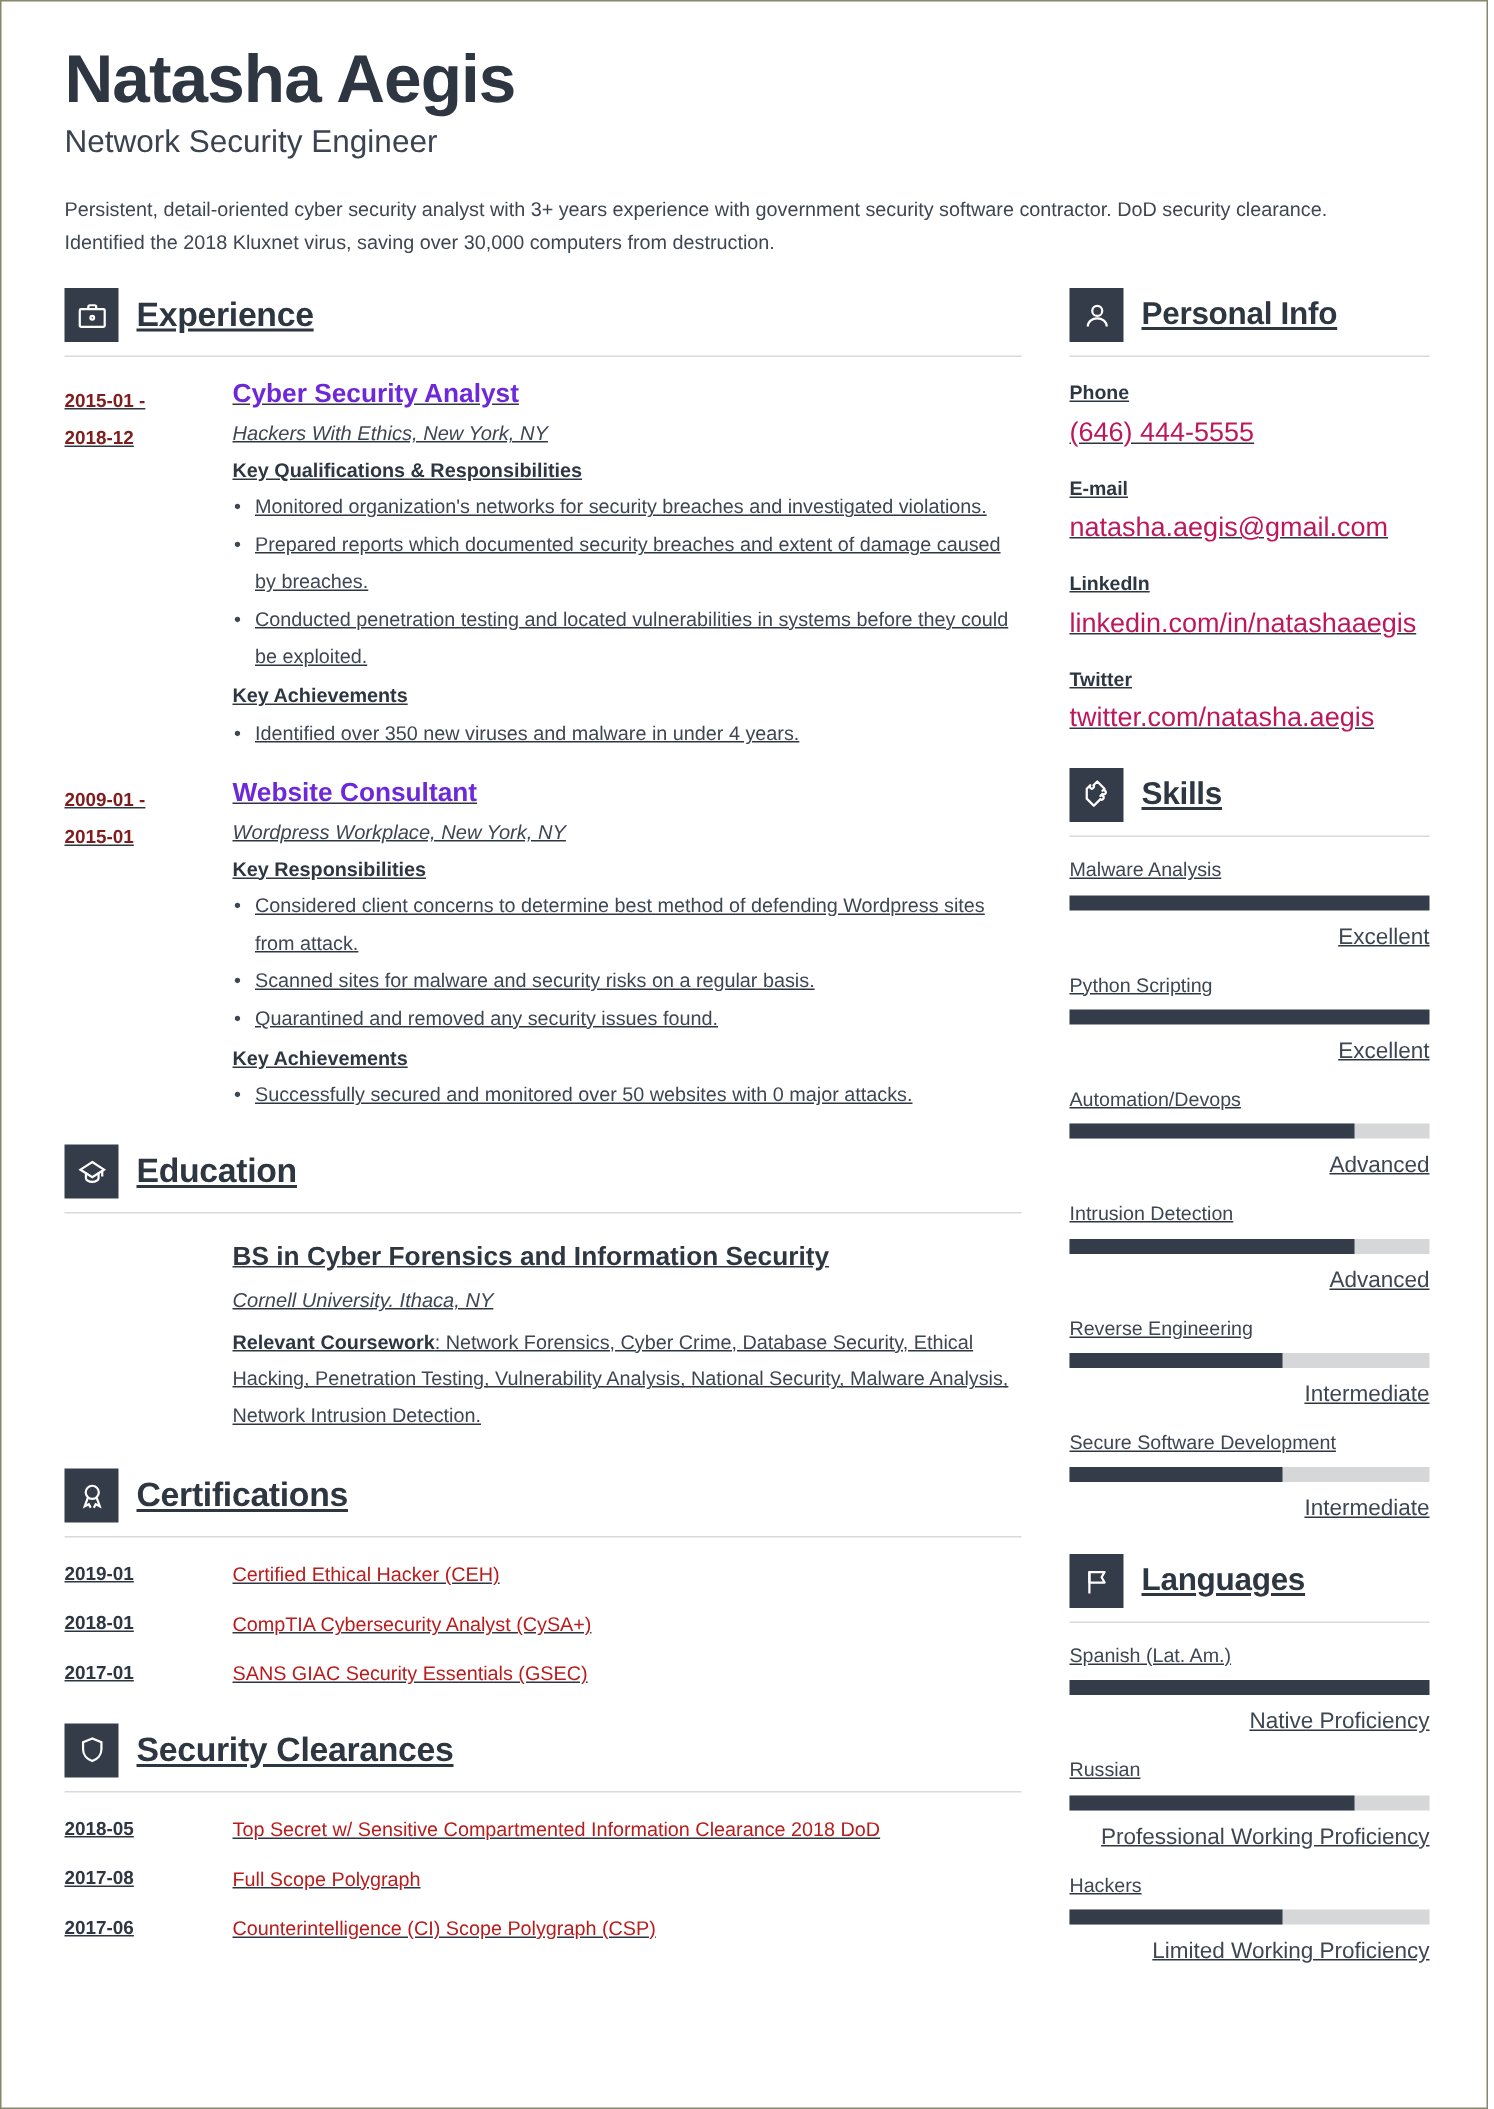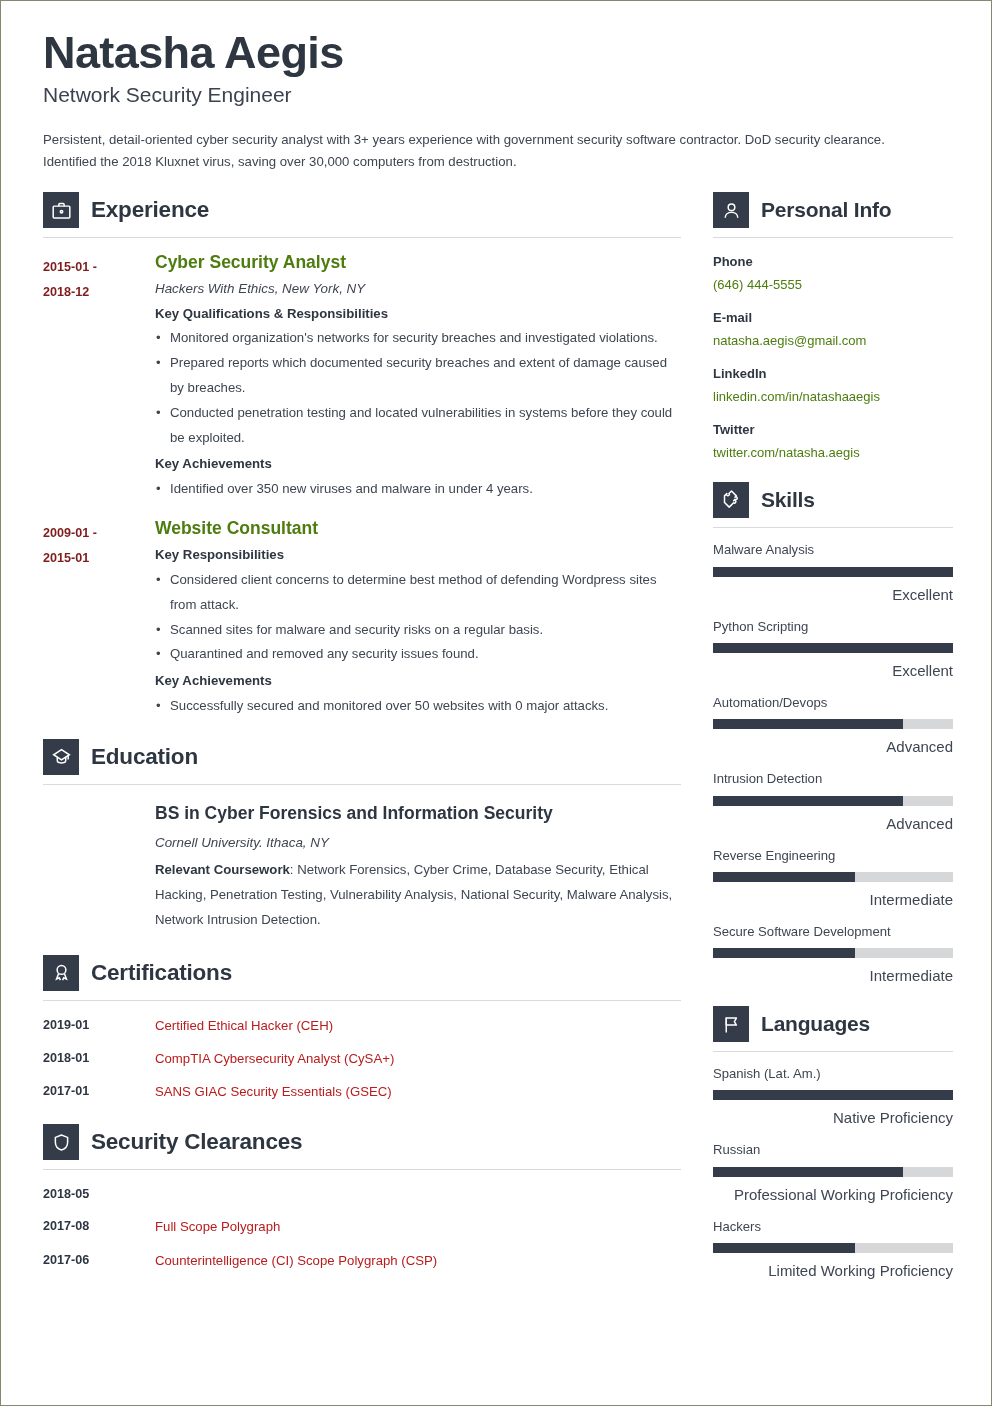--- a/index.html
+++ b/index.html
@@ -46,20 +46,21 @@
     color: #3e4652;
     margin: 0 0 18px 0;
     max-width: 890px;
   }
 
   
   .cols {
     display: flex;
     align-items: flex-start;
     gap: 32px;
+    text-decoration: underline;
   }
   .col-main { width: 638px; flex: none; }
   .col-side { width: 240px; flex: none; }
 
   
   .sec-head {
     display: flex;
     align-items: center;
     gap: 12px;
     margin-bottom: 0;
@@ -100,21 +101,21 @@
     font-weight: bold;
     color: #7f1d1d;
     line-height: 1.95;
     padding-top: 3px;
   }
   .entry-date span { display: block; }
   .entry-body { flex: 1; min-width: 0; }
   .entry-role {
     font-size: 17.5px;
     font-weight: bold;
-    color: #4d7c0f;
+    color: #6d28d9;
     margin-bottom: 6px;
     line-height: 1.2;
   }
   .entry-org {
     font-size: 13.4px;
     font-style: italic;
     color: #3e4652;
     margin-bottom: 5px;
     line-height: 1.45;
   }
@@ -199,22 +200,22 @@
   .side-sec { margin-bottom: 2px; }
   .side-field { margin-top: 14px; }
   .side-label {
     font-size: 13px;
     font-weight: bold;
     color: #2e3642;
     line-height: 1.5;
     margin-bottom: 3px;
   }
   .side-value {
-    font-size: 13px;
-    color: #4d7c0f;
+    font-size: 18px;
+    color: #be185d;
     line-height: 1.5;
   }
 
   
   .rate { margin-top: 13px; }
   .rate-name {
     font-size: 13.1px;
     color: #3e4652;
     line-height: 1.4;
     margin-bottom: 7px;
@@ -289,20 +290,21 @@
             </div>
           </div>
 
           <div class="entry">
             <div class="entry-date">
               <span>2009-01 -</span>
               <span>2015-01</span>
             </div>
             <div class="entry-body">
               <div class="entry-role">Website Consultant</div>
+              <div class="entry-org">Wordpress Workplace, New York, NY</div>
 
               <div class="entry-sub">Key Responsibilities</div>
               <ul class="bullets">
                 <li>Considered client concerns to determine best method of defending Wordpress sites from attack.</li>
                 <li>Scanned sites for malware and security risks on a regular basis.</li>
                 <li>Quarantined and removed any security issues found.</li>
               </ul>
 
               <div class="entry-sub">Key Achievements</div>
               <ul class="bullets">
@@ -368,20 +370,21 @@
               <svg width="21" height="21" viewBox="0 0 24 24" fill="none" stroke="#ffffff" stroke-width="1.7">
                 <path d="M12 3.4 5 6.2v5.5c0 4.2 2.9 7.6 7 8.9 4.1-1.3 7-4.7 7-8.9V6.2z"></path>
               </svg>
             </span>
             <span class="sec-title">Security Clearances</span>
           </div>
           <div class="sec-rule"></div>
 
           <div class="row">
             <div class="row-date">2018-05</div>
+            <div class="row-text">Top Secret w/ Sensitive Compartmented Information Clearance 2018 DoD</div>
           </div>
           <div class="row">
             <div class="row-date">2017-08</div>
             <div class="row-text">Full Scope Polygraph</div>
           </div>
           <div class="row">
             <div class="row-date">2017-06</div>
             <div class="row-text">Counterintelligence (CI) Scope Polygraph (CSP)</div>
           </div>
         </div>

